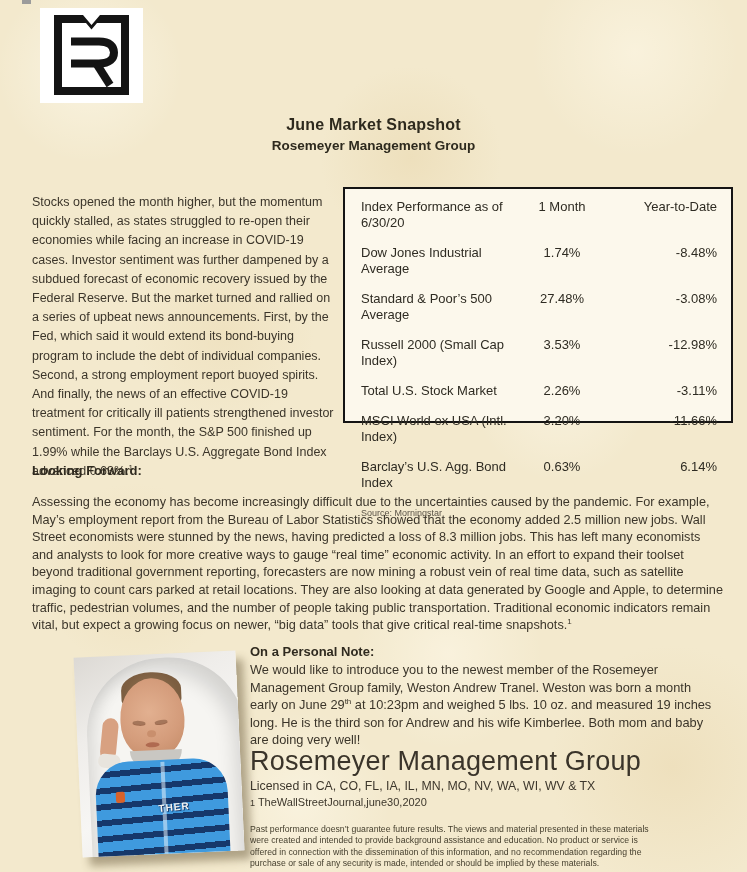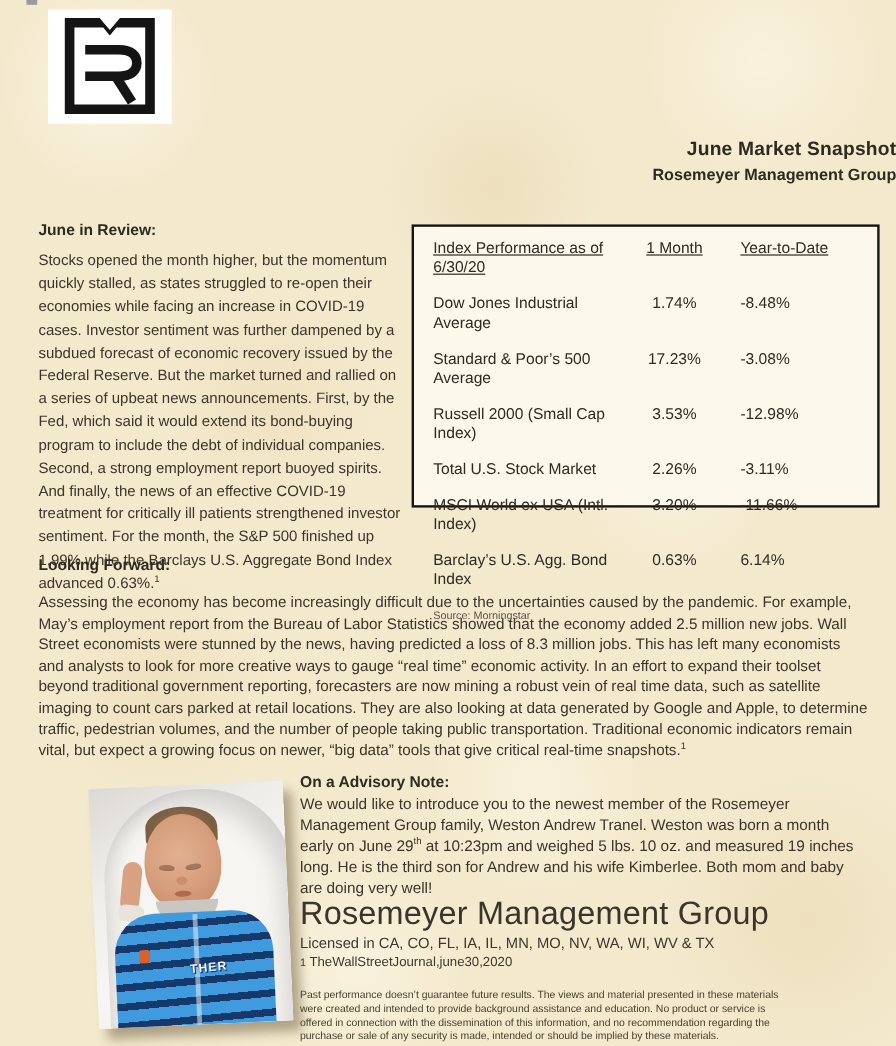--- a/index.html
+++ b/index.html
@@ -14,37 +14,37 @@
       radial-gradient(circle at 30% 38%, rgba(233,215,173,.4), transparent 12%),
       radial-gradient(circle at 75% 45%, rgba(255,250,238,.5), transparent 12%),
       radial-gradient(circle at 18% 66%, rgba(234,216,175,.45), transparent 11%),
       radial-gradient(circle at 60% 75%, rgba(255,250,236,.5), transparent 12%),
       radial-gradient(circle at 90% 88%, rgba(232,213,170,.45), transparent 12%),
       radial-gradient(circle at 40% 92%, rgba(255,251,238,.5), transparent 10%);
   }
   .abs{position:absolute;}
   .corner-mark{left:22px;top:0;width:9px;height:4px;background:#9b9b9b;}
   .logo-box{left:40px;top:8px;width:103px;height:95px;background:#fff;}
-  .title-block{left:0;top:116px;width:747px;text-align:right;color:#2e2a1e;}
+  .title-block{left:0;top:116px;width:747px;text-align:center;color:#2e2a1e;}
   .title{font-size:16px;font-weight:bold;letter-spacing:.2px;}
   .subtitle{font-size:13.5px;font-weight:bold;margin-top:4px;}
   .heading{font-weight:bold;font-size:13px;color:#2f2a1f;}
   .body-text{font-size:12.5px;line-height:19.2px;}
   .june-review{left:32px;top:184px;width:306px;}
   .june-review .body-text{margin-top:9px;}
   .sup{font-size:8px;vertical-align:super;line-height:0;}
   
   .index-table{left:343px;top:187px;width:390px;height:236px;background:#fcf8ec;
     border:2px solid #141414;box-sizing:border-box;padding:10px 14px 0 16px;font-size:13px;color:#2e2b22;}
   .t-row{display:flex;align-items:baseline;line-height:16px;}
   .t-head{margin-bottom:0;}
   .t-name{flex:1;text-align:left;}
   .t-colA{width:96px;text-align:center;padding-right:14px;box-sizing:border-box;}
-  .t-colB{width:100px;}
-  .u{text-decoration:underline;}
+  .t-colB{width:100px;text-align:right;}
+  .u{}
   .t-data{margin-top:14px;}
   .t-source{font-size:9px;color:#5a5347;margin-top:17px;}
   
   .looking-forward{left:32px;top:463px;width:692px;}
   .looking-forward .body-text{margin-top:16px;line-height:17.6px;font-size:12.7px;}
   
   .personal-note{left:250px;top:644px;width:470px;}
   .personal-note .body-text{line-height:17.5px;font-size:12.8px;margin-top:2px;}
   
   .footer{left:250px;top:746px;width:480px;}
@@ -95,38 +95,37 @@
     <path d="M56,55 L70,77" stroke="#141414" stroke-width="8" fill="none"></path>
   </svg>
 </div>
 
 <div class="abs title-block">
   <div class="title">June Market Snapshot</div>
   <div class="subtitle">Rosemeyer Management Group</div>
 </div>
 
 <div class="abs june-review">
-  <div class="heading">June in Review:</div>
   <div class="body-text"><span>Stocks opened the month higher, but the momentum quickly stalled, as states struggled to re-open their economies while facing an increase in COVID-19 cases. Investor sentiment was further dampened by a subdued forecast of economic recovery issued by the Federal Reserve. But the market turned and rallied on a series of upbeat news announcements. First, by the Fed, which said it would extend its bond-buying program to include the debt of individual companies. Second, a strong employment report buoyed spirits. And finally, the news of an effective COVID-19 treatment for critically ill patients strengthened investor sentiment. For the month, the S&amp;P 500 finished up 1.99% while the Barclays U.S. Aggregate Bond Index advanced 0.63%.</span><span class="sup">1</span></div>
 </div>
 
 <div class="abs index-table">
   <div class="t-row t-head">
     <span class="t-name u">Index Performance as of 6/30/20</span>
     <span class="t-colA u">1 Month</span>
     <span class="t-colB u">Year-to-Date</span>
   </div>
   <div class="t-row t-data">
     <span class="t-name">Dow Jones Industrial Average</span>
     <span class="t-colA">1.74%</span>
     <span class="t-colB">-8.48%</span>
   </div>
   <div class="t-row t-data">
     <span class="t-name">Standard &amp; Poor’s 500 Average</span>
-    <span class="t-colA">17.23%</span>
+    <span class="t-colA">27.48%</span>
     <span class="t-colB">-3.08%</span>
   </div>
   <div class="t-row t-data">
     <span class="t-name">Russell 2000 (Small Cap Index)</span>
     <span class="t-colA">3.53%</span>
     <span class="t-colB">-12.98%</span>
   </div>
   <div class="t-row t-data">
     <span class="t-name">Total U.S. Stock Market</span>
     <span class="t-colA">2.26%</span>
@@ -162,21 +161,21 @@
   <div class="cuff"></div>
   <div class="collar"></div>
   <div class="onesie">
     <div class="zip"></div>
     <div class="orange-dot"></div>
     <div class="chest-text">THER</div>
   </div>
 </div>
 
 <div class="abs personal-note">
-  <div class="heading">On a Advisory Note:</div>
+  <div class="heading">On a Personal Note:</div>
   <div class="body-text"><span>We would like to introduce you to the newest member of the Rosemeyer Management Group family, Weston Andrew Tranel. Weston was born a month early on June 29</span><span class="sup">th</span><span> at 10:23pm and weighed 5 lbs. 10 oz. and measured 19 inches long. He is the third son for Andrew and his wife Kimberlee. Both mom and baby are doing very well!</span></div>
 </div>
 
 <div class="abs footer">
   <div class="company-name">Rosemeyer Management Group</div>
   <div class="footer-line2">Licensed in CA, CO, FL, IA, IL, MN, MO, NV, WA, WI, WV &amp; TX</div>
   <div class="footnote-line"><span class="fn1">1</span> <span>TheWallStreetJournal,june30,2020</span></div>
 </div>
 
 <div class="abs disclaimer">Past performance doesn’t guarantee future results. The views and material presented in these materials were created and intended to provide background assistance and education. No product or service is offered in connection with the dissemination of this information, and no recommendation regarding the purchase or sale of any security is made, intended or should be implied by these materials.</div>

